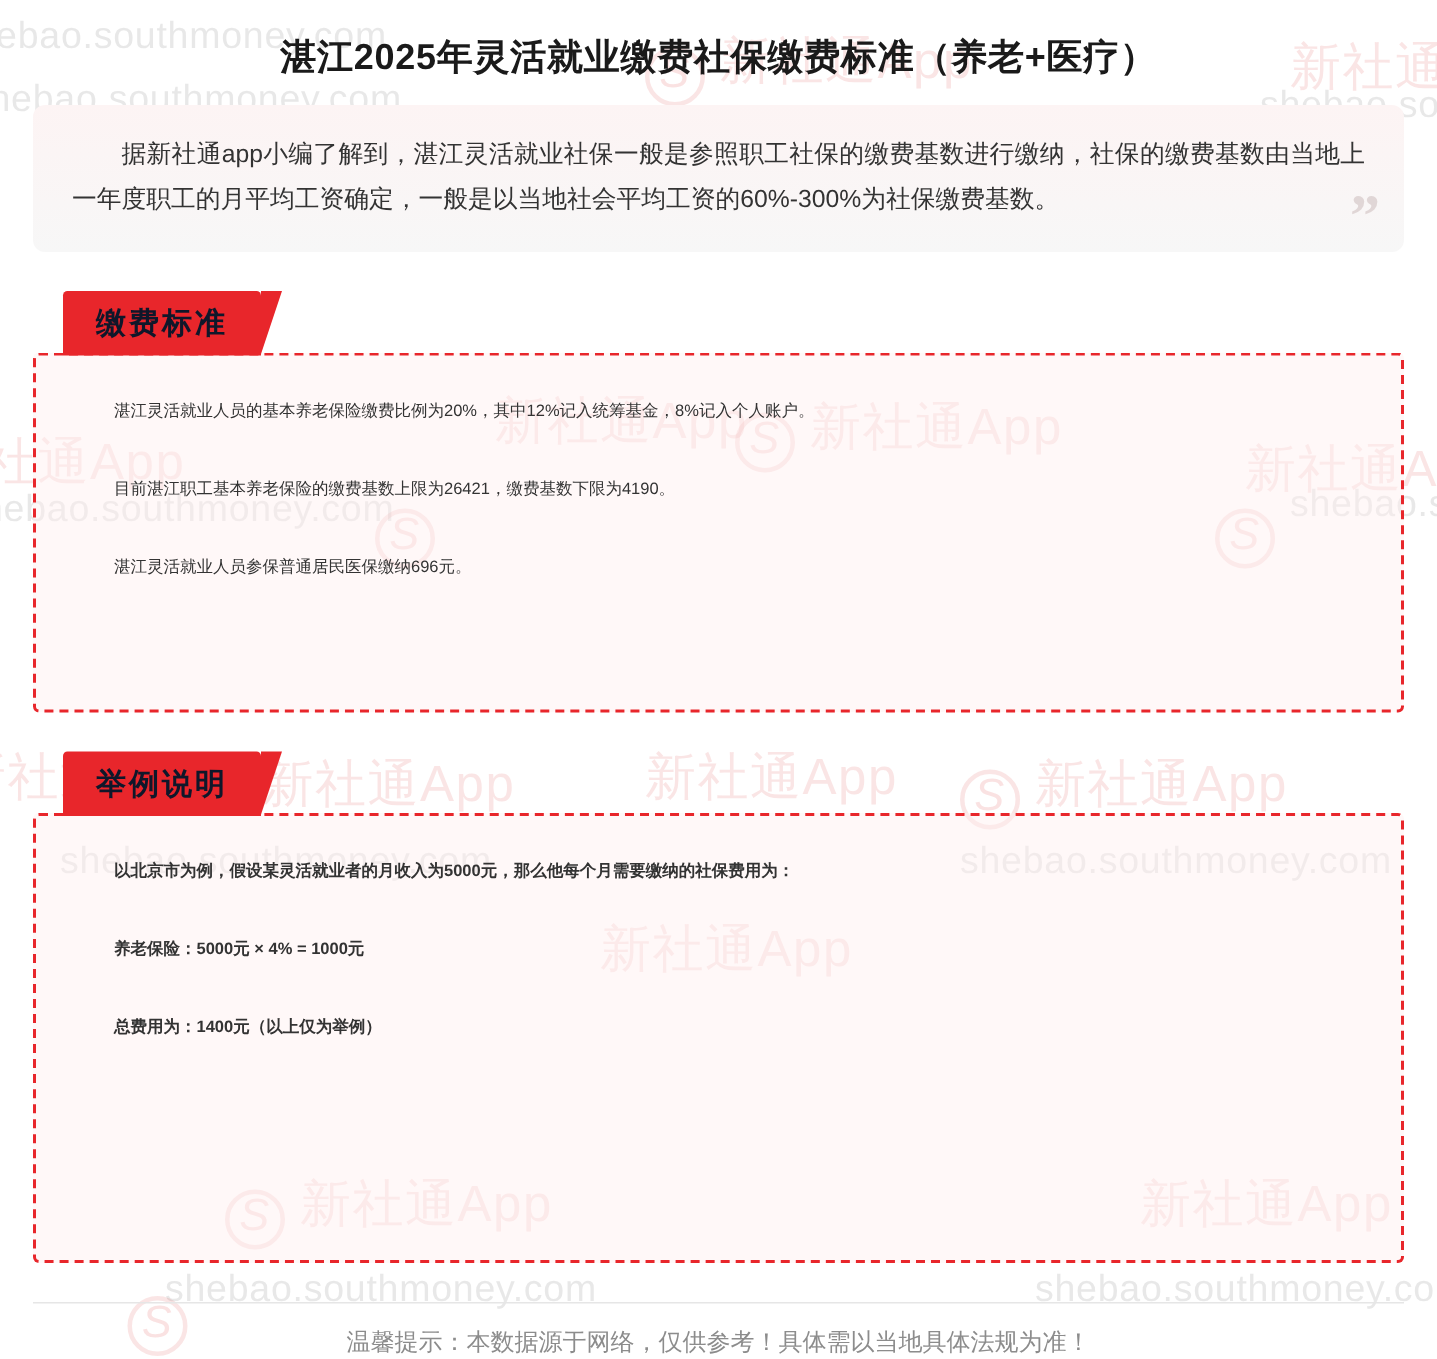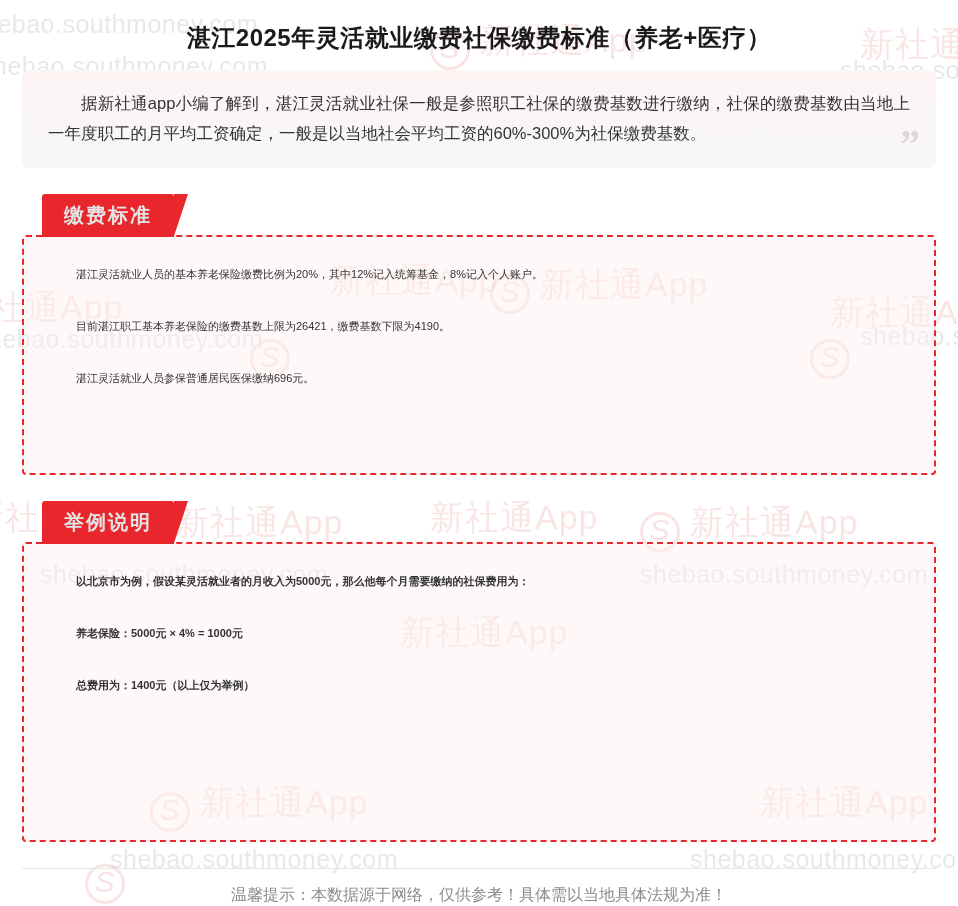--- a/index.html
+++ b/index.html
@@ -92,21 +92,21 @@
     line-height: 1;
     font-family: "Liberation Serif", serif;
   }
   .intro p { margin: 0; text-indent: 2em; }
 
   .section { margin: 26px 22px 0 22px; position: relative; }
 
   .sec-head {
     display: inline-block;
     background: #e8262b;
-    color: #e5e5e5;
+    color: #0f172a;
     font-size: 20px;
     font-weight: bold;
     padding: 8px 22px 8px 22px;
     letter-spacing: 2px;
     position: relative;
     margin-left: 20px;
     border-radius: 3px 3px 0 0;
   }
   .sec-head::after {
     content: "";

